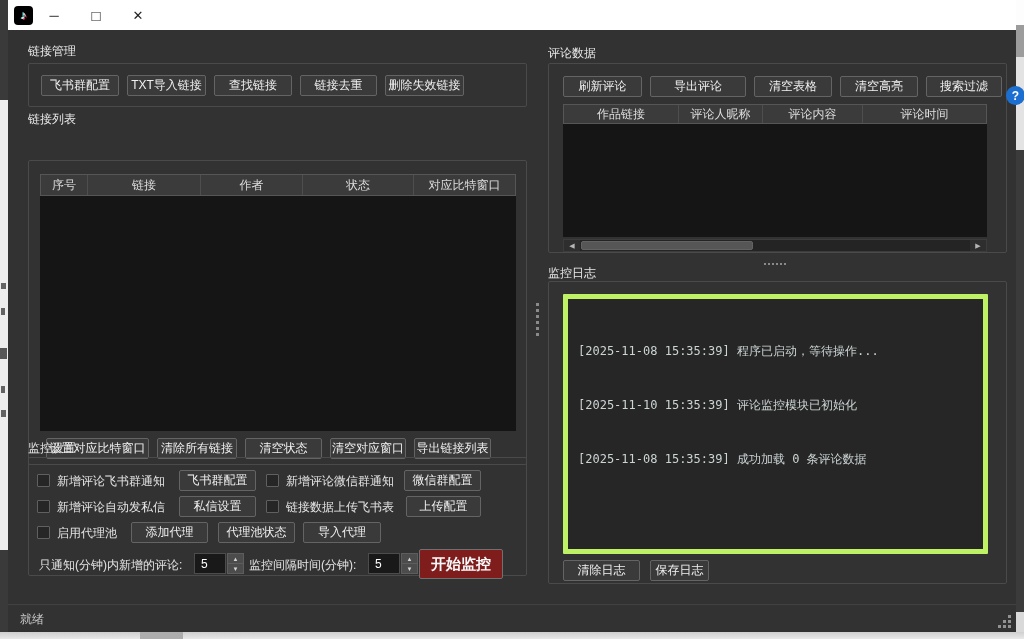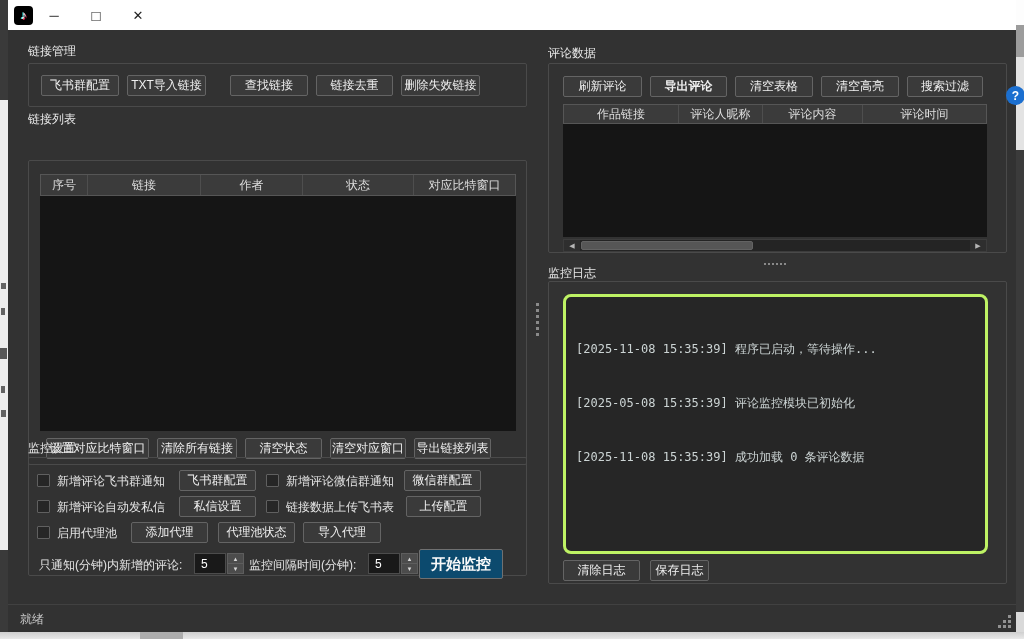--- a/index.html
+++ b/index.html
@@ -51,24 +51,24 @@
   .cb{position:absolute;width:13px;height:13px;background:#262626;border:1px solid #606060;
        border-radius:1px;box-sizing:border-box;}
   .cblabel{position:absolute;font-size:12px;color:#e4e4e4;white-space:nowrap;}
   .spin{position:absolute;display:flex;}
   .spinval{width:32px;height:21px;background:#191919;border:1px solid #4c4c4c;color:#fff;
        font-size:12px;padding-left:6px;box-sizing:border-box;display:flex;align-items:center;}
   .spinbtns{width:17px;height:21px;margin-left:1px;display:flex;flex-direction:column;}
   .spinbtns div{flex:1;background:#4c4c4c;border:1px solid #5d5d5d;display:flex;align-items:center;
        justify-content:center;font-size:6px;color:#d6d6d6;box-sizing:border-box;}
   .spinbtns div:first-child{border-bottom:none;}
-  .startbtn{position:absolute;width:84px;height:30px;background:#0c4a6e;border:1px solid #707070;
+  .startbtn{position:absolute;width:84px;height:30px;background:#7f1d1d;border:1px solid #707070;
        border-radius:2px;color:#fafafa;font-size:15px;font-weight:bold;display:flex;
        align-items:center;justify-content:center;box-sizing:border-box;}
-  .logarea{position:absolute;background:#262626;border:3px solid #bef264;border-radius:8px;
+  .logarea{position:absolute;background:#262626;border:5px solid #bef264;border-radius:1px;
        padding:7px 10px;box-sizing:border-box;font-family:"DejaVu Sans Mono",monospace;
        font-size:12px;line-height:18px;color:#ccd4d4;white-space:pre;overflow:hidden;}
   .hsb{position:absolute;height:13px;background:#242424;border:1px solid #3c3c3c;box-sizing:border-box;}
   .hsb .arrow{position:absolute;top:0;width:16px;height:11px;display:flex;align-items:center;
        justify-content:center;font-size:7px;color:#b5b5b5;background:#2e2e2e;}
   .hsb .thumb{position:absolute;top:1px;height:9px;background:#565656;border:1px solid #636363;
        border-radius:2px;box-sizing:border-box;}
   .vdots{position:absolute;width:3px;height:3px;background:#8a8a8a;
        box-shadow:0 6px #8a8a8a,0 12px #8a8a8a,0 18px #8a8a8a,0 24px #8a8a8a,0 30px #8a8a8a;}
   .hdots{position:absolute;width:2px;height:2px;background:#8a8a8a;
@@ -108,21 +108,21 @@
     <div class="wc">✕</div>
   </div>
 
   <div class="bodyarea">
 
     <div class="slabel" style="left:20px;top:13px;">链接管理</div>
     <div class="gb" style="left:20px;top:33px;width:499px;height:44px;">
       <div class="btnrow" style="left:12px;top:11px;">
         <div class="btn" style="width:78px;">飞书群配置</div>
         <div class="btn" style="width:79px;">TXT导入链接</div>
-        <div class="btn" style="width:78px;margin-left:16px;">查找链接</div>
+        <div class="btn" style="width:78px;">查找链接</div>
         <div class="btn" style="width:77px;">链接去重</div>
         <div class="btn" style="width:79px;">删除失效链接</div>
       </div>
     </div>
 
     <div class="slabel" style="left:20px;top:81px;">链接列表</div>
     <div class="gb" style="left:20px;top:98px;width:499px;height:305px;margin-top:32px;">
       <div class="thead" style="left:11px;top:13px;width:474px;">
         <div class="th" style="width:47px;">序号</div>
         <div class="th" style="width:113px;">链接</div>
@@ -181,21 +181,21 @@
       </div>
       <div class="startbtn" style="left:390px;top:91px;">开始监控</div>
     </div>
 
     <div class="vdots" style="left:528px;top:273px;"></div>
 
     <div class="slabel" style="left:540px;top:15px;">评论数据</div>
     <div class="gb" style="left:540px;top:33px;width:459px;height:190px;">
       <div class="btnrow" style="left:14px;top:12px;border-radius:8px;">
         <div class="btn" style="width:79px;">刷新评论</div>
-        <div class="btn" style="width:77px;font-weight:bold;">导出评论</div>
+        <div class="btn" style="width:96px;">导出评论</div>
         <div class="btn" style="width:78px;">清空表格</div>
         <div class="btn" style="width:78px;">清空高亮</div>
         <div class="btn" style="width:76px;">搜索过滤</div>
       </div>
       <div class="thead" style="left:14px;top:40px;width:422px;height:18px;">
         <div class="th" style="width:115px;">作品链接</div>
         <div class="th" style="width:84px;">评论人昵称</div>
         <div class="th" style="width:100px;">评论内容</div>
         <div class="th" style="width:123px;">评论时间</div>
       </div>
@@ -206,21 +206,21 @@
         <div class="arrow" style="right:0;">▶</div>
       </div>
     </div>
 
     <div class="hdots" style="left:756px;top:233px;"></div>
 
     <div class="slabel" style="left:540px;top:235px;">监控日志</div>
     <div class="gb" style="left:540px;top:251px;width:459px;height:303px;">
       <div class="logarea" style="left:14px;top:12px;width:425px;height:260px;">
         <div>[2025-11-08 15:35:39] 程序已启动，等待操作...</div>
-        <div>[2025-05-08 15:35:39] 评论监控模块已初始化</div>
+        <div>[2025-11-10 15:35:39] 评论监控模块已初始化</div>
         <div>[2025-11-08 15:35:39] 成功加载 0 条评论数据</div>
       </div>
       <div class="btn abs" style="left:14px;top:278px;width:77px;">清除日志</div>
       <div class="btn abs" style="left:101px;top:278px;width:59px;">保存日志</div>
     </div>
 
   </div>
 
   <div class="statusbar">
     <div class="stext">就绪</div>

